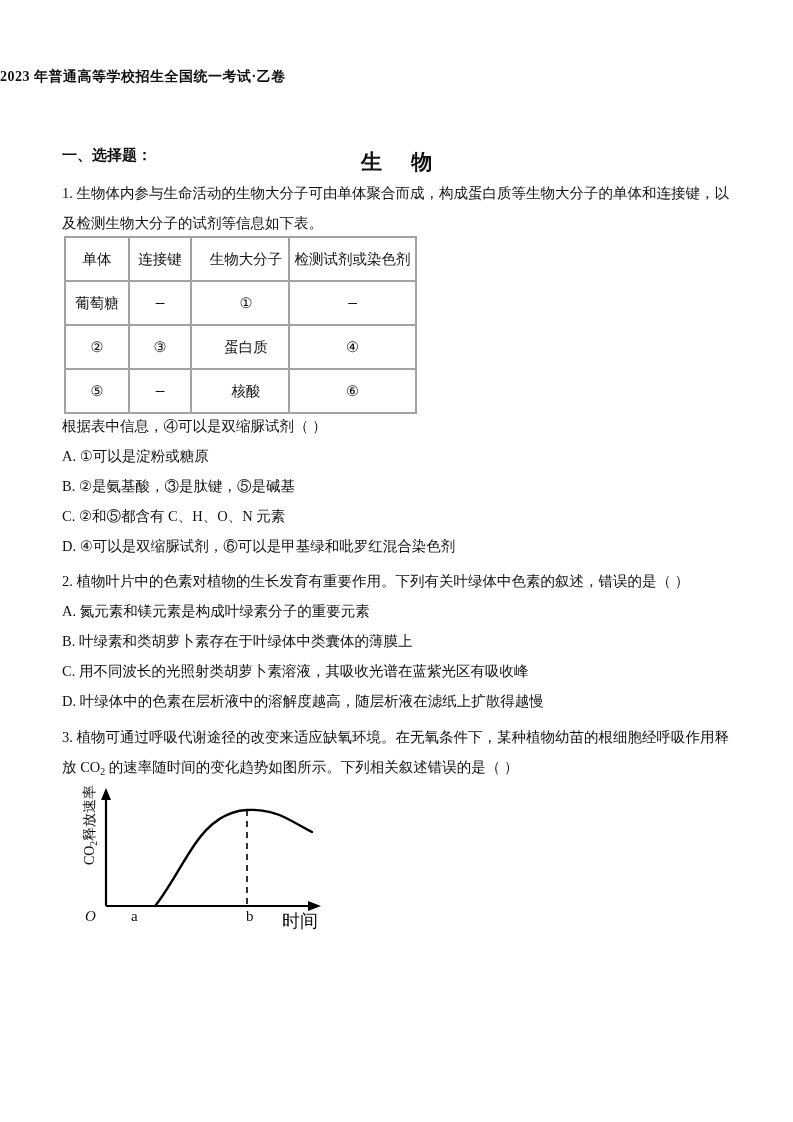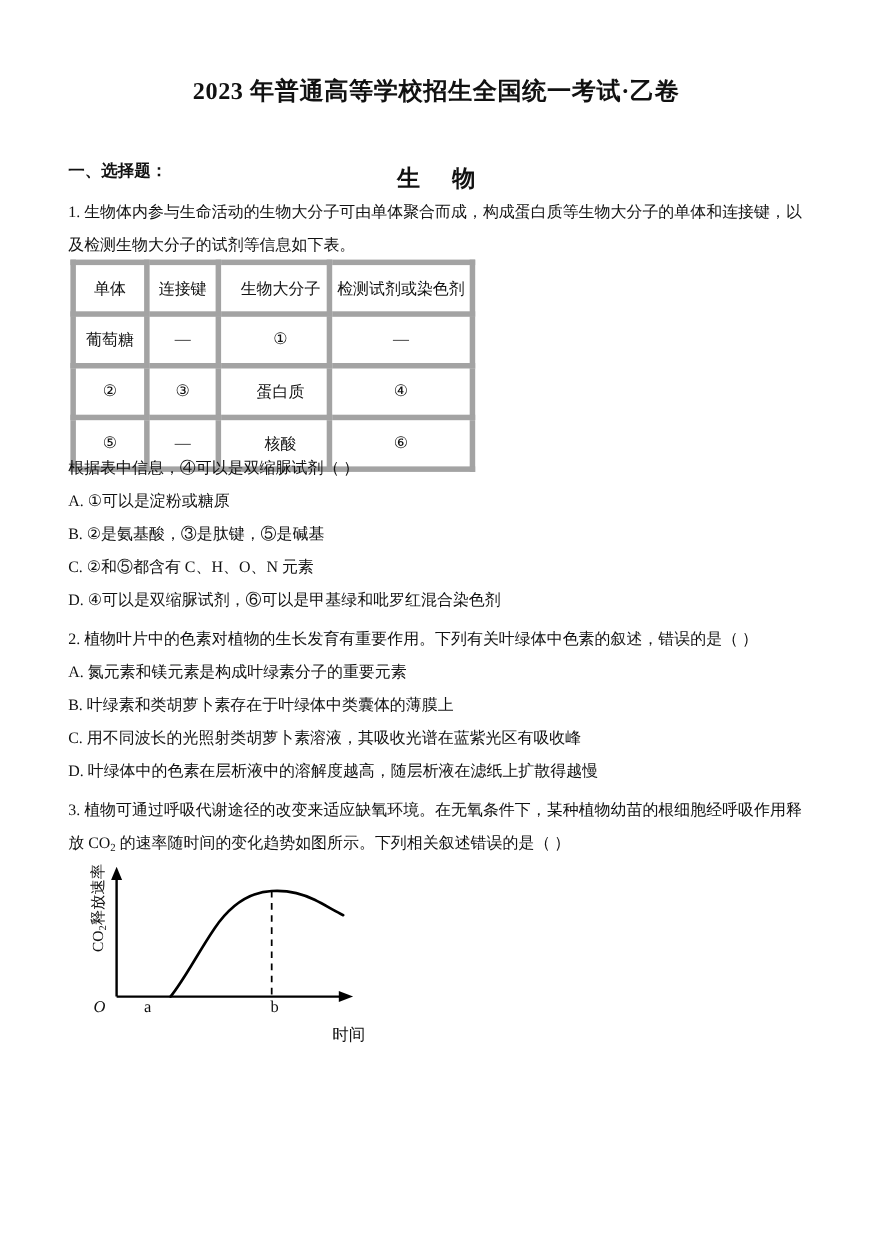--- a/index.html
+++ b/index.html
@@ -18,22 +18,22 @@
   .page {
     position: absolute;
     left: 0; top: 0;
     width: 793px;
     height: 1122px;
   }
   .title {
     position: absolute;
     left: 0; top: 68px;
     width: 793px;
-    text-align: center;
-    font-size: 22px;
+    text-align: left;
+    font-size: 14px;
     font-weight: bold;
     letter-spacing: 0.5px;
   }
   .subtitle {
     position: absolute;
     left: 0; top: 108px;
     width: 793px;
     text-align: center;
     font-size: 21px;
     font-weight: bold;
@@ -62,25 +62,26 @@
 
   
   .bio-table {
     position: absolute;
     left: 64px;
     top: 236px;
     border-collapse: collapse;
     font-size: 14.5px;
   }
   .bio-table td {
-    border: 5px solid #a3a3a3;
+    border: 2px solid #a3a3a3;
     text-align: center;
     vertical-align: middle;
     padding: 0;
     height: 42px;
+    font-family: Liberation Mono, monospace;
   }
   .bio-table td.c1 { width: 62px; }
   .bio-table td.c2 { width: 60px; }
   .bio-table td.c3 { width: 84px; padding-left: 12px; }
   .bio-table td.c4 { width: 125px; text-align: center; }
 
   
   .chart-wrap {
     position: absolute;
     left: 64px;
@@ -112,23 +113,22 @@
     left: 67px; top: 122px;
     font-size: 15px;
   }
   .xtick-b {
     position: absolute;
     left: 182px; top: 122px;
     font-size: 15px;
   }
   .xlabel {
     position: absolute;
-    left: 238px; top: 123px;
-    font-size: 15px;
-    margin-top: 22px;
+    left: 218px; top: 123px;
+    font-size: 18px;
   }
 
   .watermark {
     position: absolute;
     left: 0;
     top: 1070px;
     width: 793px;
     text-align: center;
     font-size: 13px;
     color: #b3b3b3;

